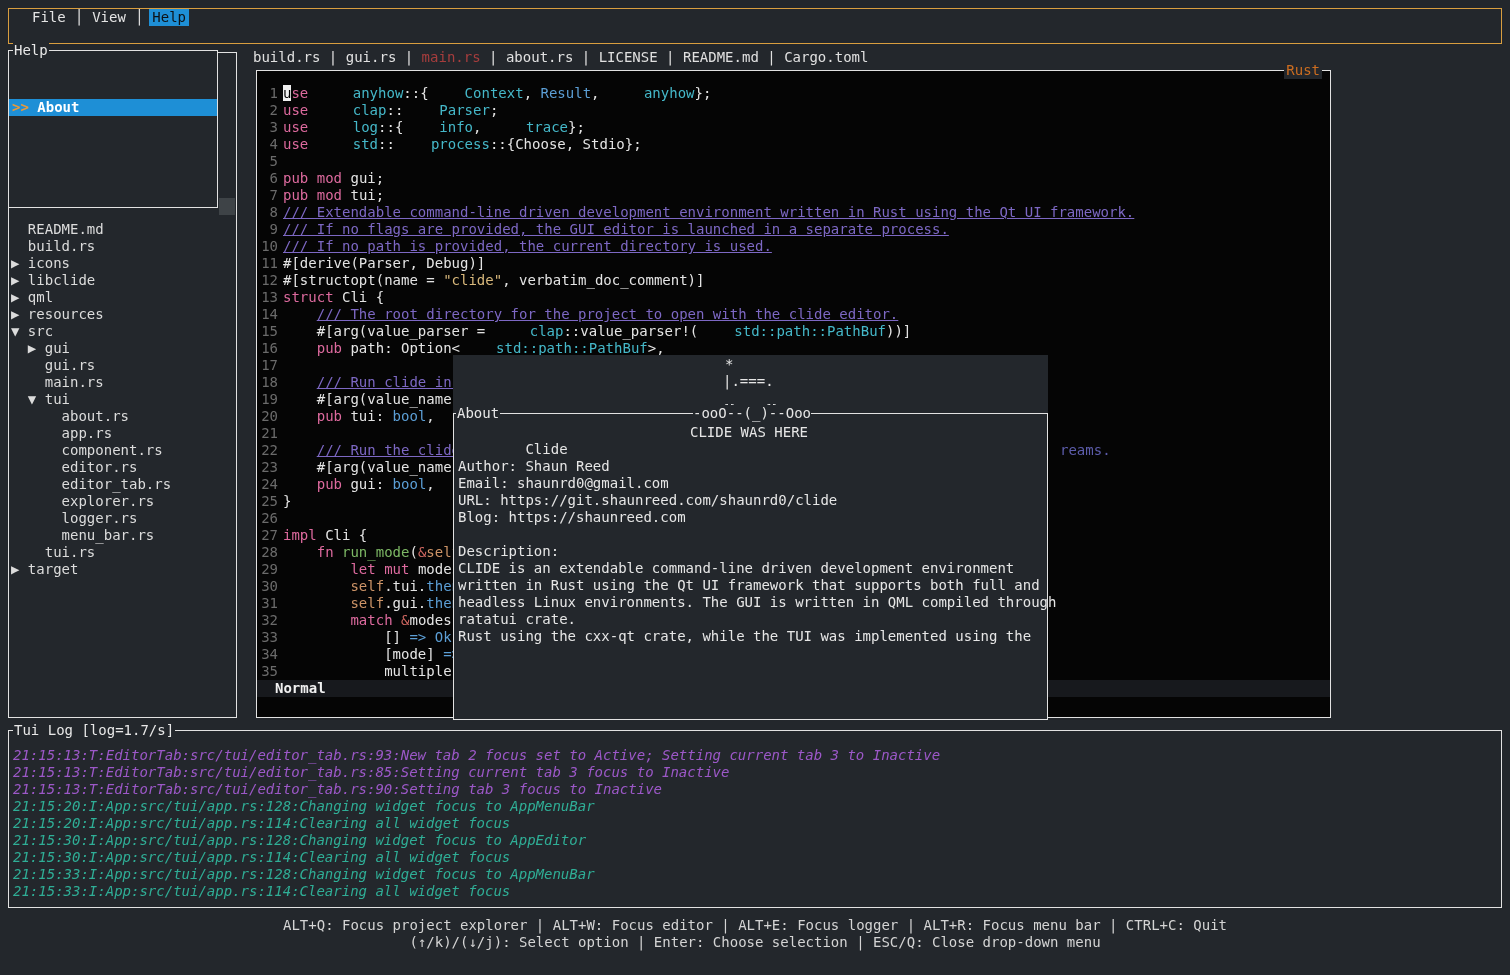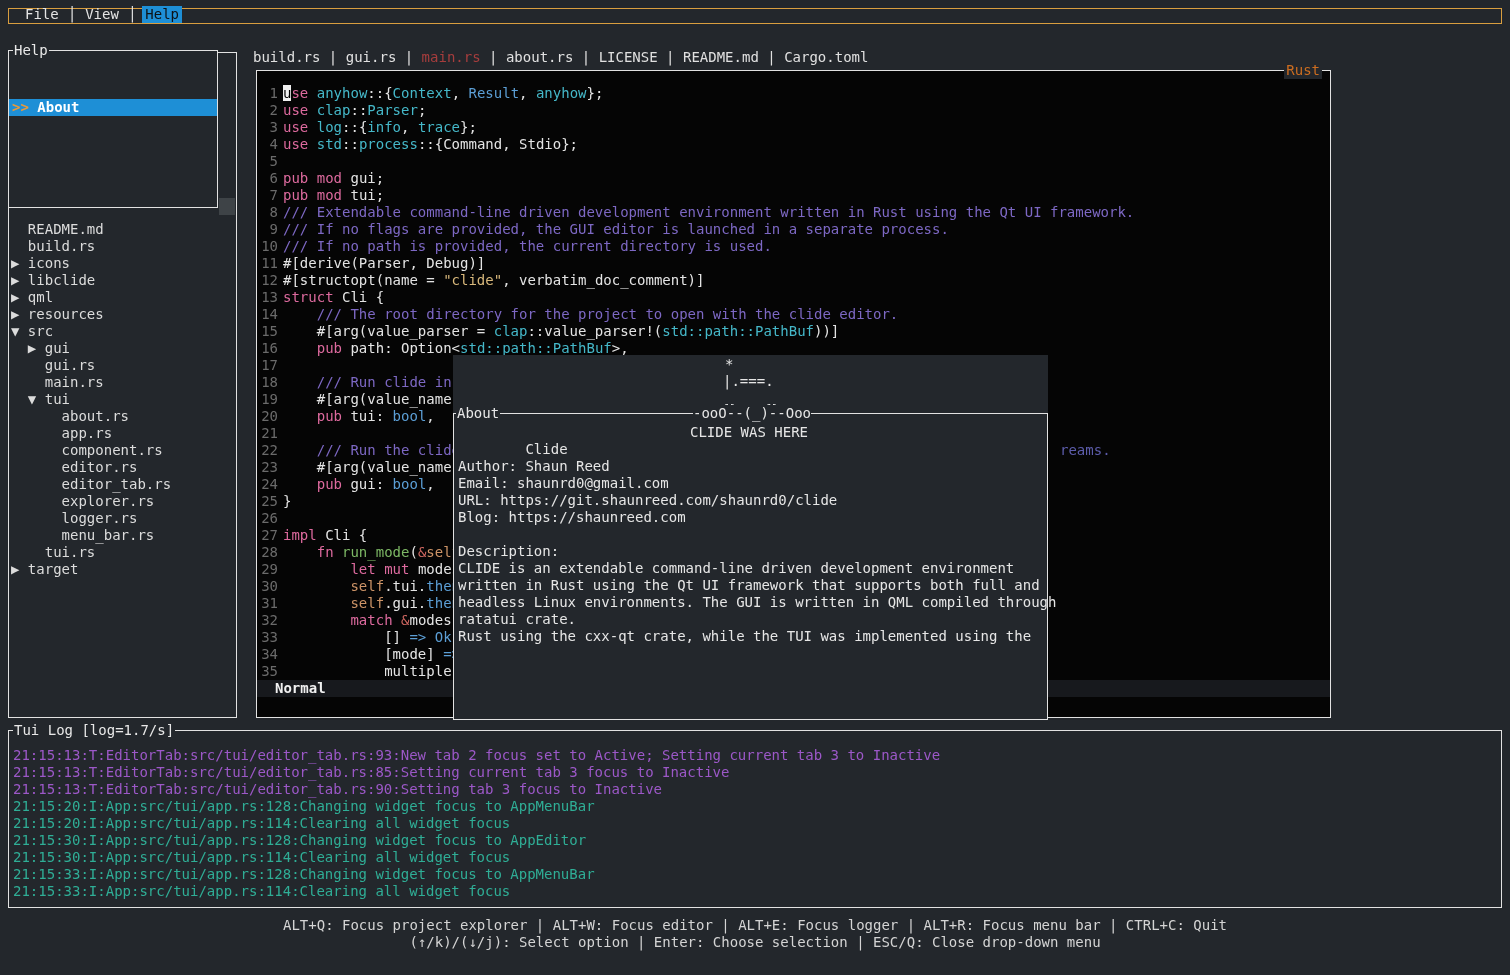--- a/index.html
+++ b/index.html
@@ -11,23 +11,23 @@
     line-height: 17px;
     color: var(--txt);
     position: relative;
     overflow: hidden;
   }
   .abs { position:absolute; }
   .pre { white-space: pre; }
 
   
   #menu-bar {
-    left:8px; top:8px; width:1494px; height:16px;
+    left:8px; top:8px; width:1494px; height:36px;
     border:1px solid var(--menuBorder);
-    display:flex; align-items:flex-end; padding-left:13px;
+    display:flex; align-items:flex-start; padding-left:20px;
     white-space:pre;
   }
   .menu-item { padding:0 3px; cursor:default; }
   .menu-item.selected { background:var(--selection); color:var(--selectionText); }
   .menu-sep { margin:0 6px; color:#e8e8e8; }
 
   
   #help-dropdown {
     left:8px; top:50px; width:210px; height:158px;
     border:1px solid var(--border); background:var(--bg); z-index:6;
@@ -63,23 +63,23 @@
     border:1px solid var(--border); background:var(--editorBg); z-index:2;
   }
   #rust-badge {
     position:absolute; top:-9px; right:8px; background:var(--bg);
     padding:0 2px; color:var(--rustOrange); line-height:17px;
   }
   #code { position:absolute; left:0; right:0; top:0; padding-top:14px; }
   .code-row { display:flex; height:17px; white-space:pre; }
   .ln { width:21px; text-align:right; margin-right:5px; color:var(--lineNum); flex:none; }
   .tok.kw  { color:var(--kw); }
-  .tok.mod { color:var(--mod); }
+  .tok.mod { color:var(--mod);margin-left:36px; }
   .tok.typ { color:var(--typ); }
-  .tok.com { color:var(--com); }
+  .tok.com { color:var(--com);text-decoration:underline; }
   .tok.str { color:var(--str); }
   .tok.fun { color:var(--fun); }
   .tok.slf { color:var(--slf); }
   .tok.op  { color:var(--op); }
   .tok.txt { color:var(--txt); }
   .tok.cursor { background:#f0f0f0; color:#000; }
   #mode-bar {
     position:absolute; left:0; right:0; top:609px; height:17px;
     background:var(--modeBarBg); padding-left:18px; font-weight:bold; color:#f0f0f0;
   }
@@ -97,21 +97,21 @@
     position:absolute; top:-9px; left:239px; background:var(--bg);
     line-height:17px; white-space:pre; color:#e6e6e6;
   }
   #dialog-lines { padding:10px 0 0 4px; color:#e6e6e6; }
   .d-row { height:17px; white-space:pre; position:relative; }
   #tagline { position:absolute; left:232px; top:0; }
 
   
   #log-panel { left:8px; top:730px; width:1494px; height:178px; border:1px solid var(--border); }
   #log-panel .box-title { left:4px; }
-  #log-rows { padding:16px 0 0 4px; }
+  #log-rows { padding:16px 0 0 4px;font-style:italic; }
   .log-row { height:17px; white-space:pre; }
   .log-row.trace { color:var(--logTrace); }
   .log-row.info  { color:var(--logInfo); }
 
   
   #help-bar { left:0; top:910px; width:1510px; text-align:center; color:#d4d4d4; padding-top:7px; }
 </style>
 </head>
 <body>
 
@@ -153,21 +153,21 @@
 <div id="scroll-thumb" class="abs"></div>
 
 <div id="tabs" class="abs"><span class="tab">build.rs</span><span class="tab-sep"> | </span><span class="tab">gui.rs</span><span class="tab-sep"> | </span><span class="tab active">main.rs</span><span class="tab-sep"> | </span><span class="tab">about.rs</span><span class="tab-sep"> | </span><span class="tab">LICENSE</span><span class="tab-sep"> | </span><span class="tab">README.md</span><span class="tab-sep"> | </span><span class="tab">Cargo.toml</span></div>
 
 <div id="editor" class="abs">
   <span id="rust-badge">Rust</span>
   <div id="code">
       <div class="code-row"><span class="ln">1</span><span class="src pre"><span class="tok cursor">u</span><span class="tok kw">se</span><span class="tok txt"> </span><span class="tok mod">anyhow</span><span class="tok txt">::{</span><span class="tok mod">Context</span><span class="tok txt">, </span><span class="tok typ">Result</span><span class="tok txt">, </span><span class="tok mod">anyhow</span><span class="tok txt">};</span></span></div>
       <div class="code-row"><span class="ln">2</span><span class="src pre"><span class="tok kw">use</span><span class="tok txt"> </span><span class="tok mod">clap</span><span class="tok txt">::</span><span class="tok mod">Parser</span><span class="tok txt">;</span></span></div>
       <div class="code-row"><span class="ln">3</span><span class="src pre"><span class="tok kw">use</span><span class="tok txt"> </span><span class="tok mod">log</span><span class="tok txt">::{</span><span class="tok mod">info</span><span class="tok txt">, </span><span class="tok mod">trace</span><span class="tok txt">};</span></span></div>
-      <div class="code-row"><span class="ln">4</span><span class="src pre"><span class="tok kw">use</span><span class="tok txt"> </span><span class="tok mod">std</span><span class="tok txt">::</span><span class="tok mod">process</span><span class="tok txt">::{Command, Stdio};</span></span></div>
+      <div class="code-row"><span class="ln">4</span><span class="src pre"><span class="tok kw">use</span><span class="tok txt"> </span><span class="tok mod">std</span><span class="tok txt">::</span><span class="tok mod">process</span><span class="tok txt">::{Choose, Stdio};</span></span></div>
       <div class="code-row"><span class="ln">5</span><span class="src pre"></span></div>
       <div class="code-row"><span class="ln">6</span><span class="src pre"><span class="tok kw">pub</span><span class="tok txt"> </span><span class="tok kw">mod</span><span class="tok txt"> gui;</span></span></div>
       <div class="code-row"><span class="ln">7</span><span class="src pre"><span class="tok kw">pub</span><span class="tok txt"> </span><span class="tok kw">mod</span><span class="tok txt"> tui;</span></span></div>
       <div class="code-row"><span class="ln">8</span><span class="src pre"><span class="tok com">/// Extendable command-line driven development environment written in Rust using the Qt UI framework.</span></span></div>
       <div class="code-row"><span class="ln">9</span><span class="src pre"><span class="tok com">/// If no flags are provided, the GUI editor is launched in a separate process.</span></span></div>
       <div class="code-row"><span class="ln">10</span><span class="src pre"><span class="tok com">/// If no path is provided, the current directory is used.</span></span></div>
       <div class="code-row"><span class="ln">11</span><span class="src pre"><span class="tok txt">#[derive(Parser, Debug)]</span></span></div>
       <div class="code-row"><span class="ln">12</span><span class="src pre"><span class="tok txt">#[structopt(name = </span><span class="tok str">"clide"</span><span class="tok txt">, verbatim_doc_comment)]</span></span></div>
       <div class="code-row"><span class="ln">13</span><span class="src pre"><span class="tok kw">struct</span><span class="tok txt"> Cli {</span></span></div>
       <div class="code-row"><span class="ln">14</span><span class="src pre"><span class="tok txt">    </span><span class="tok com">/// The root directory for the project to open with the clide editor.</span></span></div>

